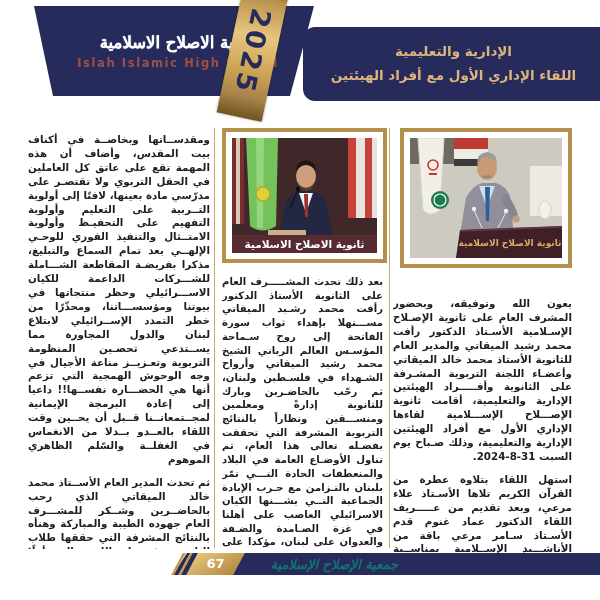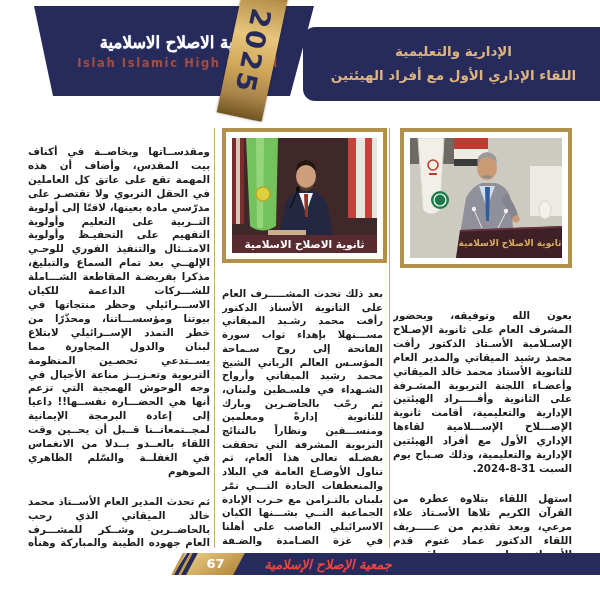--- a/index.html
+++ b/index.html
@@ -52,21 +52,21 @@
     position:absolute; border:4px solid #b3904c; background:#fff; padding:6px; z-index:2;
   }
   .photo.left  { left:222px; top:128px; width:165px; height:135px; }
   .photo.right { left:400px; top:128px; width:172px; height:140px; }
   .photo svg { display:block; width:100%; height:100%; }
   
   .col {
     position:absolute; direction:rtl; text-align:justify;
     font-weight:bold; color:#1d1d1d; overflow:hidden;
   }
-  .col p { margin:16px 0 9px 0; }
+  .col p { margin:4px 0 9px 0; }
   .col-right  { left:393px; top:293px; width:179px; height:278px; font-size:10.3px; line-height:13.9px; }
   .col-middle { left:222px; top:271px; width:161px; height:277px; font-size:10.1px; line-height:13.7px; }
   .col-left   { left:28px;  top:129px; width:182px; height:420px; font-size:10.3px; line-height:13.9px; }
   
   .footer-bar {
     position:absolute; left:173px; top:553px; width:427px; height:22px; background:#272b5c;
     clip-path:polygon(14px 0,100% 0,100% 100%,0 100%); z-index:2;
   }
   .footer-stripe {
     position:absolute; top:553px; width:3px; height:22px; background:#c49a4e;
@@ -77,22 +77,22 @@
   .page-tab {
     position:absolute; left:192px; top:553px; width:47px; height:22px; z-index:3;
     background:linear-gradient(135deg,#e7c67e,#b3883c); transform:skewX(-28deg);
   }
   .page-tab .num {
     display:block; width:100%; height:100%; transform:skewX(28deg);
     color:#ffffff; font-weight:bold; font-size:13px; text-align:center; line-height:22px;
   }
   .footer-org {
     position:absolute; left:258px; top:554px; width:140px; height:18px; z-index:4;
-    color:#ef4444; font-family:"DejaVu Serif", serif; font-style:italic; font-weight:bold;
-    font-size:13px; direction:rtl; text-align:center; line-height:21px;
+    color:#0f766e; font-family:"DejaVu Serif", serif; font-style:italic; font-weight:bold;
+    font-size:13px; direction:rtl; line-height:21px;
   }
 </style>
 </head>
 <body>
 
 <div class="page">
 
   <div class="school-banner">
     <div class="school-ar">ثانوية الاصلاح الاسلامية</div>
     <div class="school-en">Islah Islamic High School</div>

